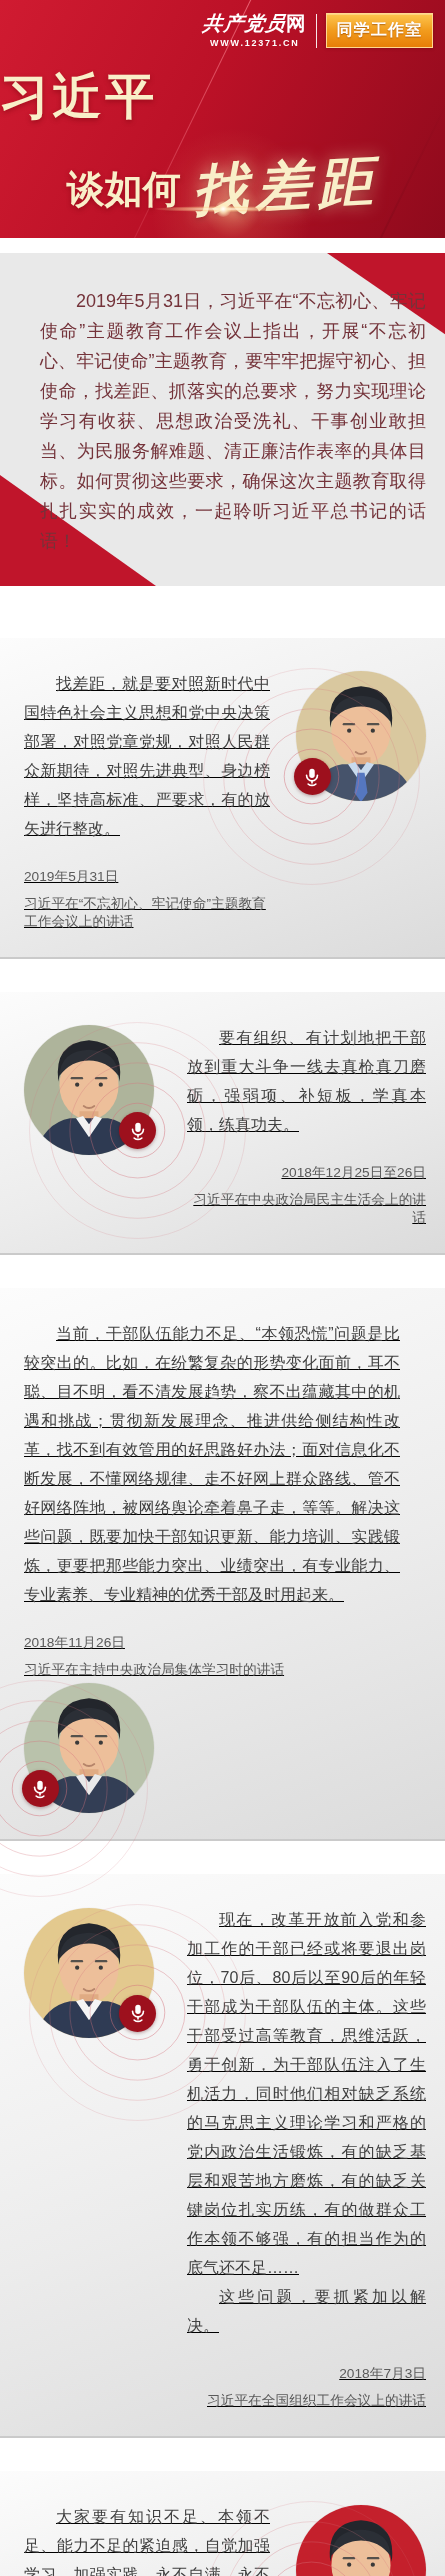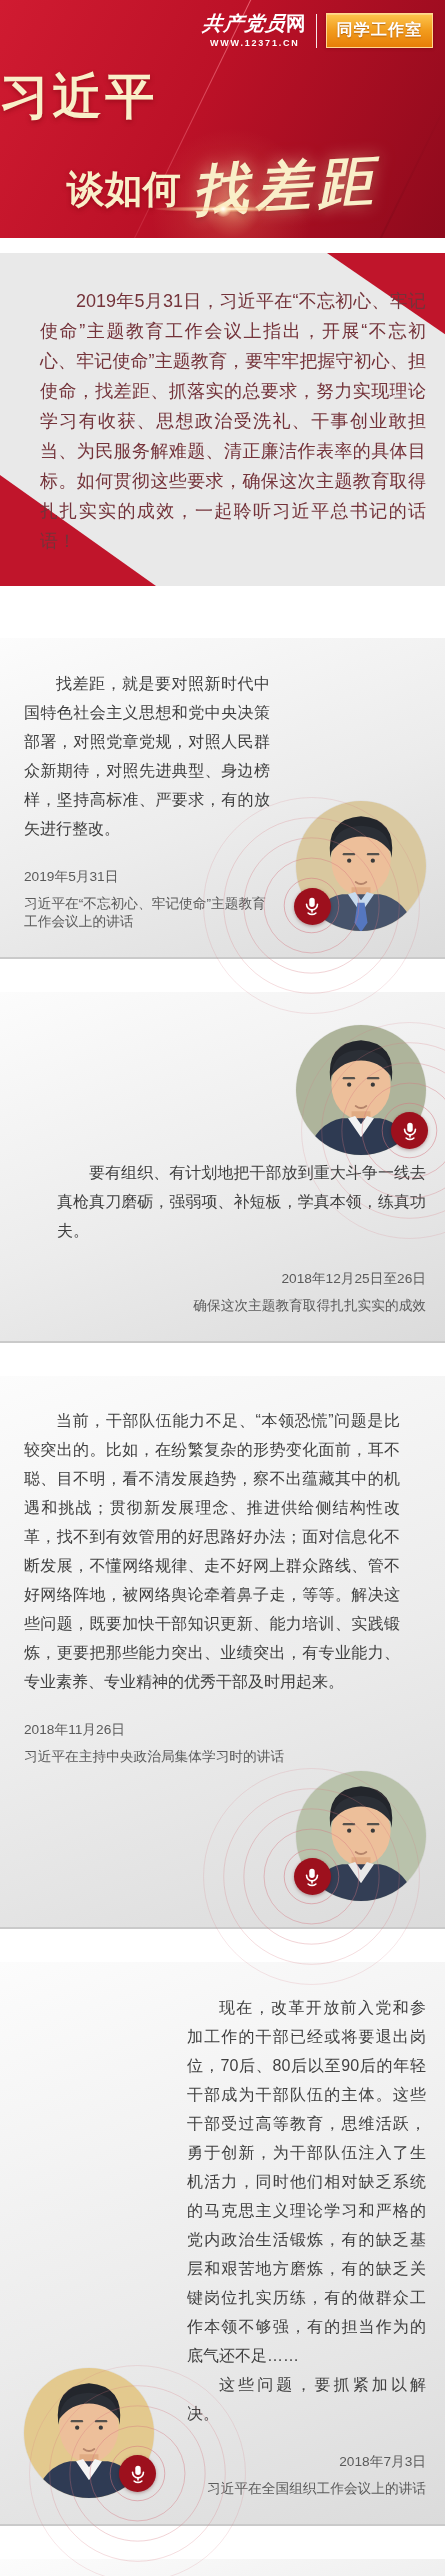--- a/index.html
+++ b/index.html
@@ -42,24 +42,24 @@
   .intro{position:relative;background:#e9e9e9;margin-top:15px;margin-bottom:52px;
     padding:33px 20px 30px 40px;overflow:hidden;}
   .tri-tr{position:absolute;top:0;right:0;width:119px;height:82px;background:#c0152b;
     clip-path:polygon(0 0,100% 0,100% 100%);}
   .tri-bl{position:absolute;bottom:0;left:0;width:156px;height:111px;background:#c0152b;
     clip-path:polygon(0 0,0 100%,100% 100%);}
   .intro p{position:relative;z-index:1;margin:0;font-size:18px;line-height:30px;color:#74333a;
     text-align:justify;text-indent:2em;}
 
   
-  .card{position:relative;display:flex;align-items:flex-end;margin:0 0 33px 0;
+  .card{position:relative;display:flex;align-items:flex-start;margin:0 0 33px 0;
     padding:28.5px 20px 26px 24px;
     background:linear-gradient(160deg,#fcfcfc 0%,#ececec 55%,#dbdbdb 100%);
-    border-bottom:2.4px solid #cacaca;}
+    border-bottom:2.4px solid #cacaca;text-decoration:underline;}
   .card .content{flex:1;min-width:0;padding-top:2.4px;}
   .photo-right .content{margin-right:26px;}
   .photo-left  .content{margin-left:33px;}
   .quote p{margin:0;font-size:16px;line-height:29px;color:#404040;text-align:justify;text-indent:2em;}
   .meta-date{margin-top:25px;font-size:13.7px;color:#5a5a5a;}
   .meta-source{margin-top:9px;font-size:13.7px;color:#5a5a5a;}
   .photo-left .meta-date,.photo-left .meta-source{text-align:right;}
 
   .avatar-wrap{position:relative;width:130px;height:130px;flex-shrink:0;margin-top:4.8px;}
   .avatar{position:relative;z-index:1;width:130px;height:130px;border-radius:50%;overflow:hidden;
@@ -70,21 +70,21 @@
   .photo-left  .ripples{left:-17px;top:-25.6px;}
   .mic{position:absolute;z-index:3;width:37px;height:37px;border-radius:50%;background:#9d101d;
     display:flex;align-items:center;justify-content:center;
     box-shadow:0 1.2px 3.6px rgba(80,5,12,.35);}
   .photo-right .mic{left:-2.4px;bottom:6px;}
   .photo-left  .mic{right:-2.4px;bottom:6px;}
   .mic svg{width:24px;height:24px;}
 
   
   .card:nth-child(1){min-height:214px;}
-  .card:nth-child(2){min-height:160px;flex-direction:column;}
+  .card:nth-child(2){min-height:160px;}
   .card:nth-child(3){min-height:410px;flex-direction:column;}
   .card:nth-child(4){min-height:361px;}
   .card:nth-child(5){min-height:191px;}
   .card:nth-child(6){min-height:364px;margin-bottom:28.5px;}
 </style>
 </head>
 <body>
 
 <div class="page">
 
@@ -193,21 +193,21 @@
           <line x1="22" y1="29" x2="22" y2="34" stroke="#ffffff" stroke-width="3"></line>
           <path d="M15 35 q7 5 14 0" fill="none" stroke="#ffffff" stroke-width="3" stroke-linecap="round"></path>
         </svg>
       </div>
     </div>
         <div class="content">
       <div class="quote">
             <p>要有组织、有计划地把干部放到重大斗争一线去真枪真刀磨砺，强弱项、补短板，学真本领，练真功夫。</p>
           </div>
       <div class="meta-date">2018年12月25日至26日</div>
-      <div class="meta-source">确保这次主题教育取得扎扎实实的成效</div>
+      <div class="meta-source">习近平在中央政治局民主生活会上的讲话</div>
     </div>
   </section>
 
   <section class="card photo-right" style="--pbg: #b9c2ab; --suit: #333e55; --shirt: #e9e9e9; --tie: transparent;">
 
     <div class="content">
       <div class="quote">
             <p>当前，干部队伍能力不足、“本领恐慌”问题是比较突出的。比如，在纷繁复杂的形势变化面前，耳不聪、目不明，看不清发展趋势，察不出蕴藏其中的机遇和挑战；贯彻新发展理念、推进供给侧结构性改革，找不到有效管用的好思路好办法；面对信息化不断发展，不懂网络规律、走不好网上群众路线、管不好网络阵地，被网络舆论牵着鼻子走，等等。解决这些问题，既要加快干部知识更新、能力培训、实践锻炼，更要把那些能力突出、业绩突出，有专业能力、专业素养、专业精神的优秀干部及时用起来。</p>
           </div>
       <div class="meta-date">2018年11月26日</div>

